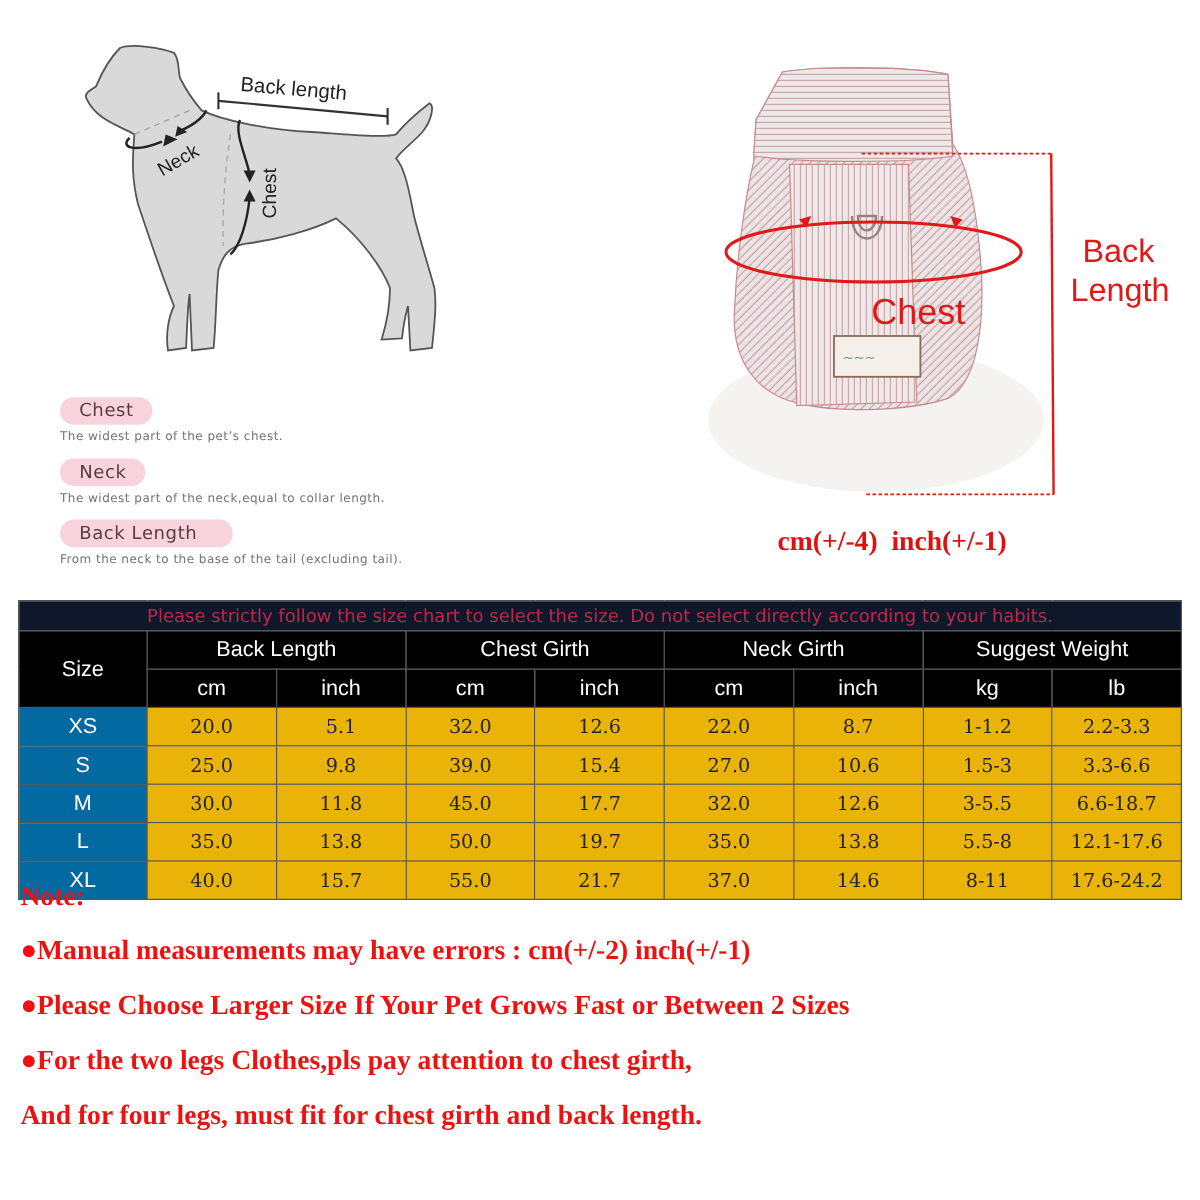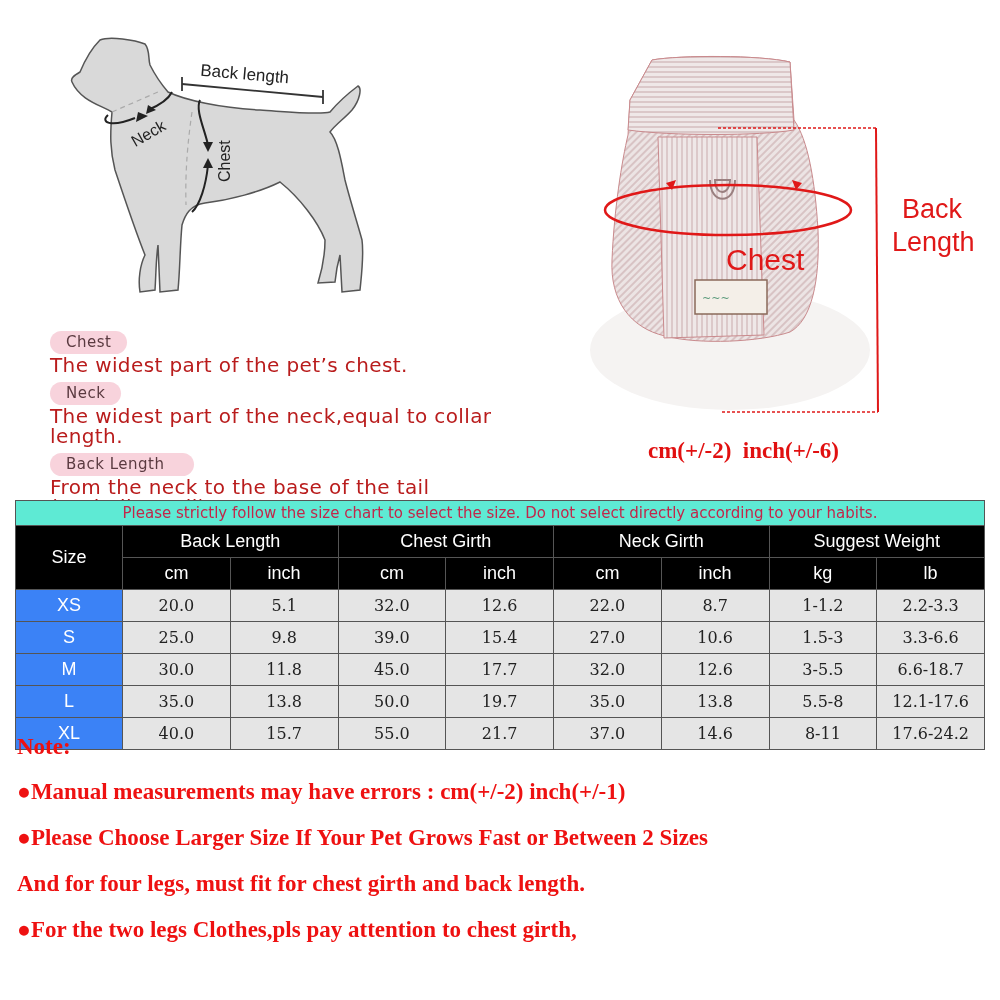--- a/index.html
+++ b/index.html
@@ -12,46 +12,46 @@
 
   
   .legend { position: absolute; left: 50px; top: 331px; width: 450px; }
   .legend-item { margin-bottom: 7px; }
   .pill {
     display: inline-block; background: #f8d3dc; color: #5a3a40;
     border-radius: 12px; font-size: 15px; padding: 2px 16px 2px 16px;
     height: 23px; line-height: 19px; letter-spacing: 0.5px;
   }
   .pill.wide { padding-right: 30px; }
-  .legend-desc { font-size: 20px; color: #b91c1c; margin-top: 1px; letter-spacing: 0.4px; line-height: 20px; }
+  .legend-desc { font-size: 10px; color: #737373; margin-top: 1px; letter-spacing: 0.4px; line-height: 20px; }
 
   
   .garment { position: absolute; left: 580px; top: 30px; width: 420px; height: 400px; }
   .garment svg { width: 420px; height: 400px; display: block; }
   .tolerance {
     position: absolute; left: 648px; top: 438px;
     font-family: "Liberation Serif", serif; font-weight: bold; font-size: 23px; color: #e11010;
     white-space: pre;
   }
 
   
   .size-table {
     position: absolute; left: 15px; top: 500px; width: 970px;
     border-collapse: collapse; table-layout: fixed;
   }
   .size-table td, .size-table th { border: 1px solid #555; text-align: center; }
   .notice-cell {
-    background: #5eead4; color: #c2264a; font-size: 15px; height: 25px;
+    background: #0f172a; color: #c2264a; font-size: 15px; height: 25px;
     font-family: "DejaVu Sans", sans-serif; border: 1px solid #333;
   }
   .hdr { background: #000; color: #fff; font-family: "Liberation Sans", sans-serif; font-weight: normal; font-size: 18px; border-color: #888; }
   .hdr.top { height: 32px; }
   .hdr.sub { height: 32px; }
-  .size-cell { background: #3b82f6; color: #fff; font-family: "Liberation Sans", sans-serif; font-size: 18px; height: 32px; border-color: #888; }
-  .val { background: #e5e5e5; color: #222; font-family: "DejaVu Serif", serif; font-size: 16px; height: 32px; border-color: #444; }
+  .size-cell { background: #0369a1; color: #fff; font-family: "Liberation Sans", sans-serif; font-size: 18px; height: 32px; border-color: #888; }
+  .val { background: #eab308; color: #222; font-family: "DejaVu Serif", serif; font-size: 16px; height: 32px; border-color: #444; }
 
   
   .notes { position: absolute; left: 17px; top: 732px; width: 970px; color: #ee1111;
     font-family: "Liberation Serif", serif; font-weight: bold; font-size: 23px; }
   .note-line { height: 46px; line-height: 30px; white-space: nowrap; }
   .note-title { height: 45px; }
 </style>
 </head>
 <body>
 
@@ -133,21 +133,21 @@
     <polygon points="212,150 222,153 216,160" fill="#e01818"></polygon>
     <text x="146" y="240" font-family="Liberation Sans, sans-serif" font-size="30" fill="#e01818">Chest</text>
 
     <line x1="138" y1="98" x2="296" y2="98" stroke="#e01818" stroke-width="1.5" stroke-dasharray="3,2"></line>
     <line x1="296" y1="98" x2="298" y2="382" stroke="#e01818" stroke-width="2"></line>
     <line x1="142" y1="382" x2="298" y2="382" stroke="#e01818" stroke-width="1.5" stroke-dasharray="3,2"></line>
     <text x="322" y="188" font-family="Liberation Sans, sans-serif" font-size="27" fill="#e01818">Back</text>
     <text x="312" y="221" font-family="Liberation Sans, sans-serif" font-size="27" fill="#e01818">Length</text>
   </svg>
 </div>
-<div class="tolerance">cm(+/-2)  inch(+/-6)</div>
+<div class="tolerance">cm(+/-4)  inch(+/-1)</div>
 
 <table class="size-table">
   <colgroup>
     <col style="width:107px">
       <col>
       <col>
       <col>
       <col>
       <col>
       <col>
@@ -230,15 +230,15 @@
     <td class="val">8-11</td>
     <td class="val">17.6-24.2</td>
   </tr>
 </tbody>
   </table>
 
 <div class="notes">
   <div class="note-line note-title">Note:</div>
   <div class="note-line">●Manual measurements may have errors : cm(+/-2)  inch(+/-1)</div>
   <div class="note-line">●Please Choose Larger Size If Your Pet Grows Fast or Between 2 Sizes</div>
+  <div class="note-line">●For the two legs Clothes,pls pay attention to chest girth,</div>
   <div class="note-line">And for four legs, must fit for chest girth and back length.</div>
-  <div class="note-line">●For the two legs Clothes,pls pay attention to chest girth,</div>
 </div>
 
 </body></html>

